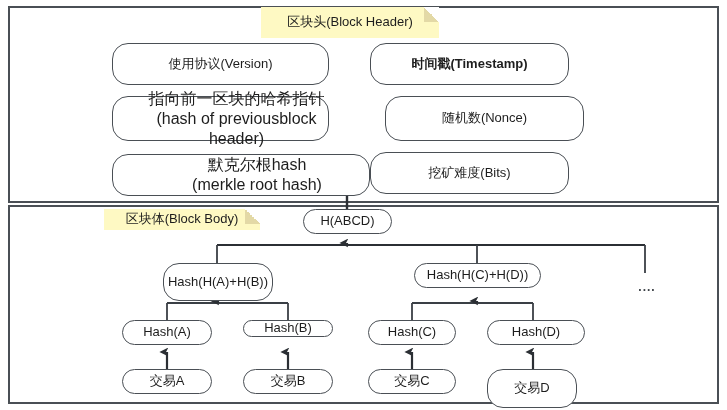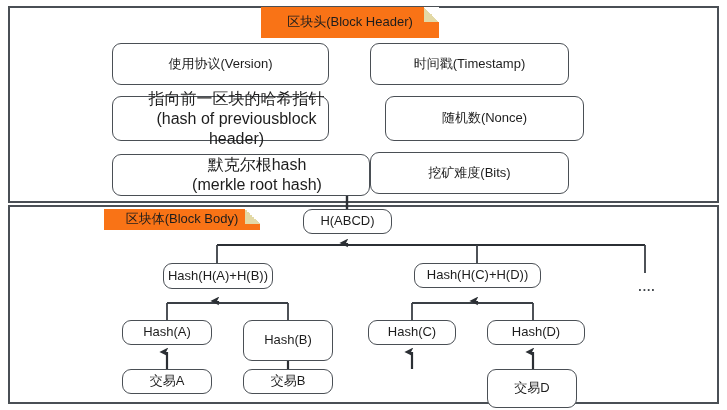--- a/index.html
+++ b/index.html
@@ -24,21 +24,21 @@
     border: 2px solid #4a4f55;
     box-sizing: border-box;
     background: transparent;
   }
   #header-frame { left: 8px;  top: 6px;   width: 711px; height: 197px; }
   #body-frame   { left: 8px;  top: 205px; width: 711px; height: 199px; }
 
   
   .note {
     position: absolute;
-    background: #f97316;
+    background: #fef9c3;
     box-sizing: border-box;
     display: flex;
     align-items: center;
     justify-content: center;
     color: #1d1d1d;
     font-size: 13px;
     line-height: 1.1;
     white-space: nowrap;
   }
   .note .fold {
@@ -50,47 +50,47 @@
     background: linear-gradient(225deg, #ffffff 0 50%, #e3d9a6 50% 100%);
   }
   #note-header { left: 261px; top: 7px;   width: 178px; height: 31px; }
   #note-body   { left: 104px; top: 209px; width: 156px; height: 21px; }
 
   
   .box {
     position: absolute;
     box-sizing: border-box;
     border: 1.6px solid #4a4f55;
-    border-radius: 9px;
+    border-radius: 16px;
     background: #ffffff;
     display: flex;
     align-items: center;
     justify-content: center;
     text-align: center;
     color: #1d1d1d;
     font-size: 13px;
     line-height: 1.25;
     white-space: pre-line;
   }
   .box.small { font-size: 16px; padding-left: 32px; }
 
   
   #box-version    { left: 112px; top: 43px;  width: 217px; height: 42px; }
   #box-prevhash   { left: 112px; top: 96px;  width: 217px; height: 45px; }
   #box-merkle     { left: 112px; top: 154px; width: 258px; height: 42px; }
-  #box-timestamp  { left: 370px; top: 43px;  width: 199px; height: 42px; }
+  #box-timestamp  { left: 370px; top: 43px;  width: 199px; height: 42px; font-weight: bold; }
   #box-nonce      { left: 370px; top: 96px;  width: 199px; height: 45px; margin-left: 15px; }
   #box-bits       { left: 370px; top: 152px; width: 199px; height: 42px; }
 
   
   #box-habcd      { left: 303px; top: 209px; width: 89px;  height: 25px; text-align: right; }
-  #box-hab        { left: 163px; top: 263px; width: 110px; height: 26px; }
+  #box-hab        { left: 163px; top: 263px; width: 110px; height: 38px; }
   #box-hcd        { left: 414px; top: 263px; width: 127px; height: 25px; }
   #box-ha         { left: 122px; top: 320px; width: 90px;  height: 25px; }
-  #box-hb         { left: 243px; top: 320px; width: 90px;  height: 41px; }
+  #box-hb         { left: 243px; top: 320px; width: 90px;  height: 17px; }
   #box-hc         { left: 368px; top: 320px; width: 88px;  height: 25px; }
   #box-hd         { left: 487px; top: 320px; width: 98px;  height: 25px; }
   #box-txa        { left: 122px; top: 369px; width: 90px;  height: 25px; }
   #box-txb        { left: 243px; top: 369px; width: 90px;  height: 25px; }
   #box-txc        { left: 368px; top: 369px; width: 88px;  height: 25px; }
   #box-txd        { left: 487px; top: 369px; width: 90px;  height: 39px; }
 
   
   #wires {
     position: absolute;
@@ -197,17 +197,18 @@
   <div class="box" id="box-hab">Hash(H(A)+H(B))</div>
   <div class="box" id="box-hcd">Hash(H(C)+H(D))</div>
 
   <div class="box" id="box-ha">Hash(A)</div>
   <div class="box" id="box-hb">Hash(B)</div>
   <div class="box" id="box-hc">Hash(C)</div>
   <div class="box" id="box-hd">Hash(D)</div>
 
   <div class="box" id="box-txa">交易A</div>
   <div class="box" id="box-txb">交易B</div>
+  <div class="box" id="box-txc">交易C</div>
   <div class="box" id="box-txd">交易D</div>
 
   <div id="ellipsis">....</div>
 
 </div>
 
 </body></html>

